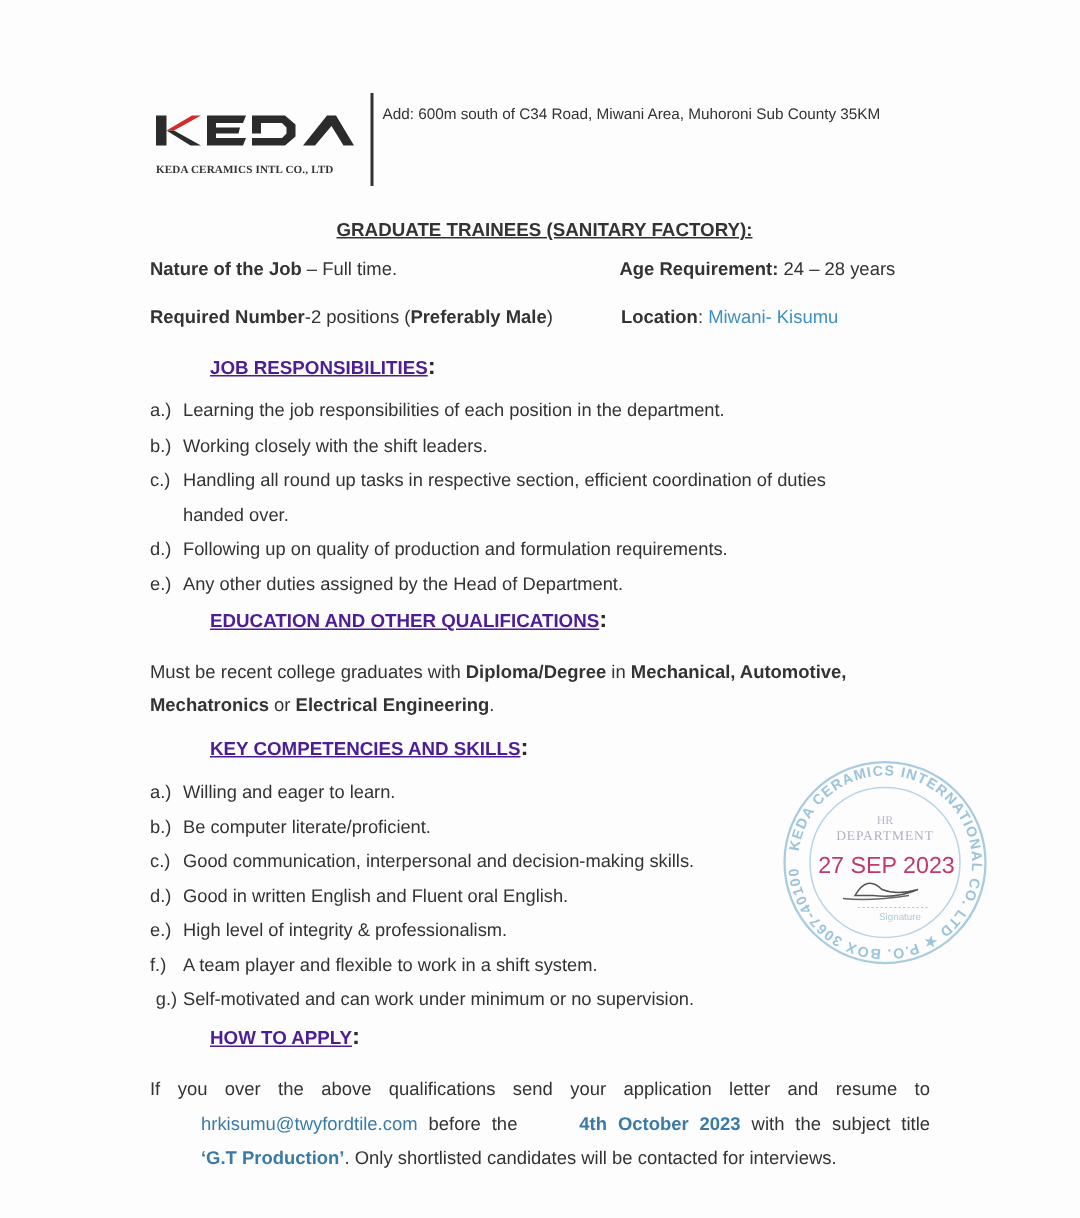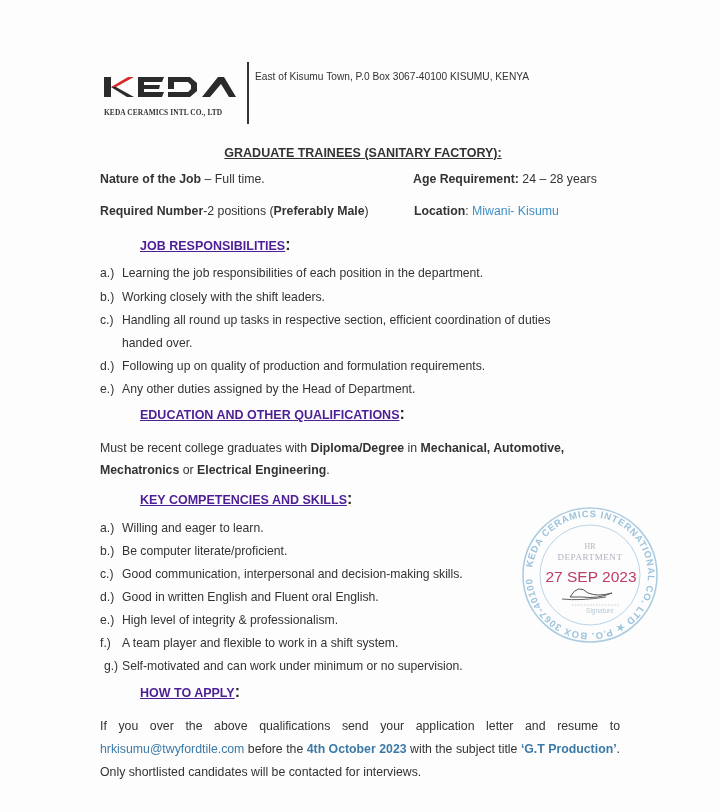--- a/index.html
+++ b/index.html
@@ -21,21 +21,21 @@
   .company { left: 255px; top: 69px; font-size: 10.2px; line-height: 15px; color: #333; }
   .company .name { font-weight: bold; }
   .title {
     left: 0; width: 720px; top: 146px; text-align: center;
     font-weight: bold; font-size: 12.5px; text-decoration: underline; color: #333;
     padding-left: 6px; box-sizing: border-box;
   }
   .line { font-size: 12.3px; color: #333; white-space: nowrap; }
   .b { font-weight: bold; }
   .blue { color: #3d8fc4; }
-  .blue-dark { color: #3b7aa6; }
+  .blue-dark { color: #3b7aa6; margin-left: 34px; }
   .section { font-weight: bold; font-size: 12.5px; text-decoration: underline; color: #4c1d95; margin-left: 40px; }
   .list-item { position: absolute; left: 100px; font-size: 12.2px; color: #333; white-space: nowrap; }
   .list-item .lbl { display: inline-block; width: 22px; }
   .para { font-size: 12.3px; color: #333; }
   .apply {
     left: 100px; top: 715px; width: 520px; font-size: 12.3px; line-height: 22.8px;
     text-align: justify; text-align-last: left; color: #333;
   }
   .stamp { left: 520px; top: 505px; width: 140px; height: 140px; }
 </style>
@@ -52,21 +52,21 @@
     <polygon points="34,3 60,3 58,8 40,8 40,11 56,11 55,15 40,15 40,18 60,18 58,23 34,23" fill="#2b2b2b"></polygon>
 
     <polygon points="64,3 86,3 93,9 93,17 86,23 64,23 64,18 84,18 87,15 87,11 84,8 70,8 70,15 64,15" fill="#2b2b2b"></polygon>
 
     <polygon points="98,23 114,3 120,3 132,23 125,23 117,10 106,23" fill="#2b2b2b"></polygon>
   </svg>
   <div class="logo-sub">KEDA CERAMICS INTL CO., LTD</div>
 </div>
 <div class="abs vdivider"></div>
 <div class="abs company">
-  <div>East of Kisumu Town, P.0 Box 3067-40100 KISUMU, KENYA</div>
+  <div>Add: 600m south of C34 Road, Miwani Area, Muhoroni Sub County 35KM</div>
 </div>
 
 <div class="abs title">GRADUATE TRAINEES (SANITARY FACTORY):</div>
 
 <div class="abs line" style="left:100px; top:172px;">
   <span class="b">Nature of the Job</span><span> – Full time.</span>
 </div>
 <div class="abs line" style="left:413px; top:172px;">
   <span class="b">Age Requirement:</span><span> 24 – 28 years</span>
 </div>

